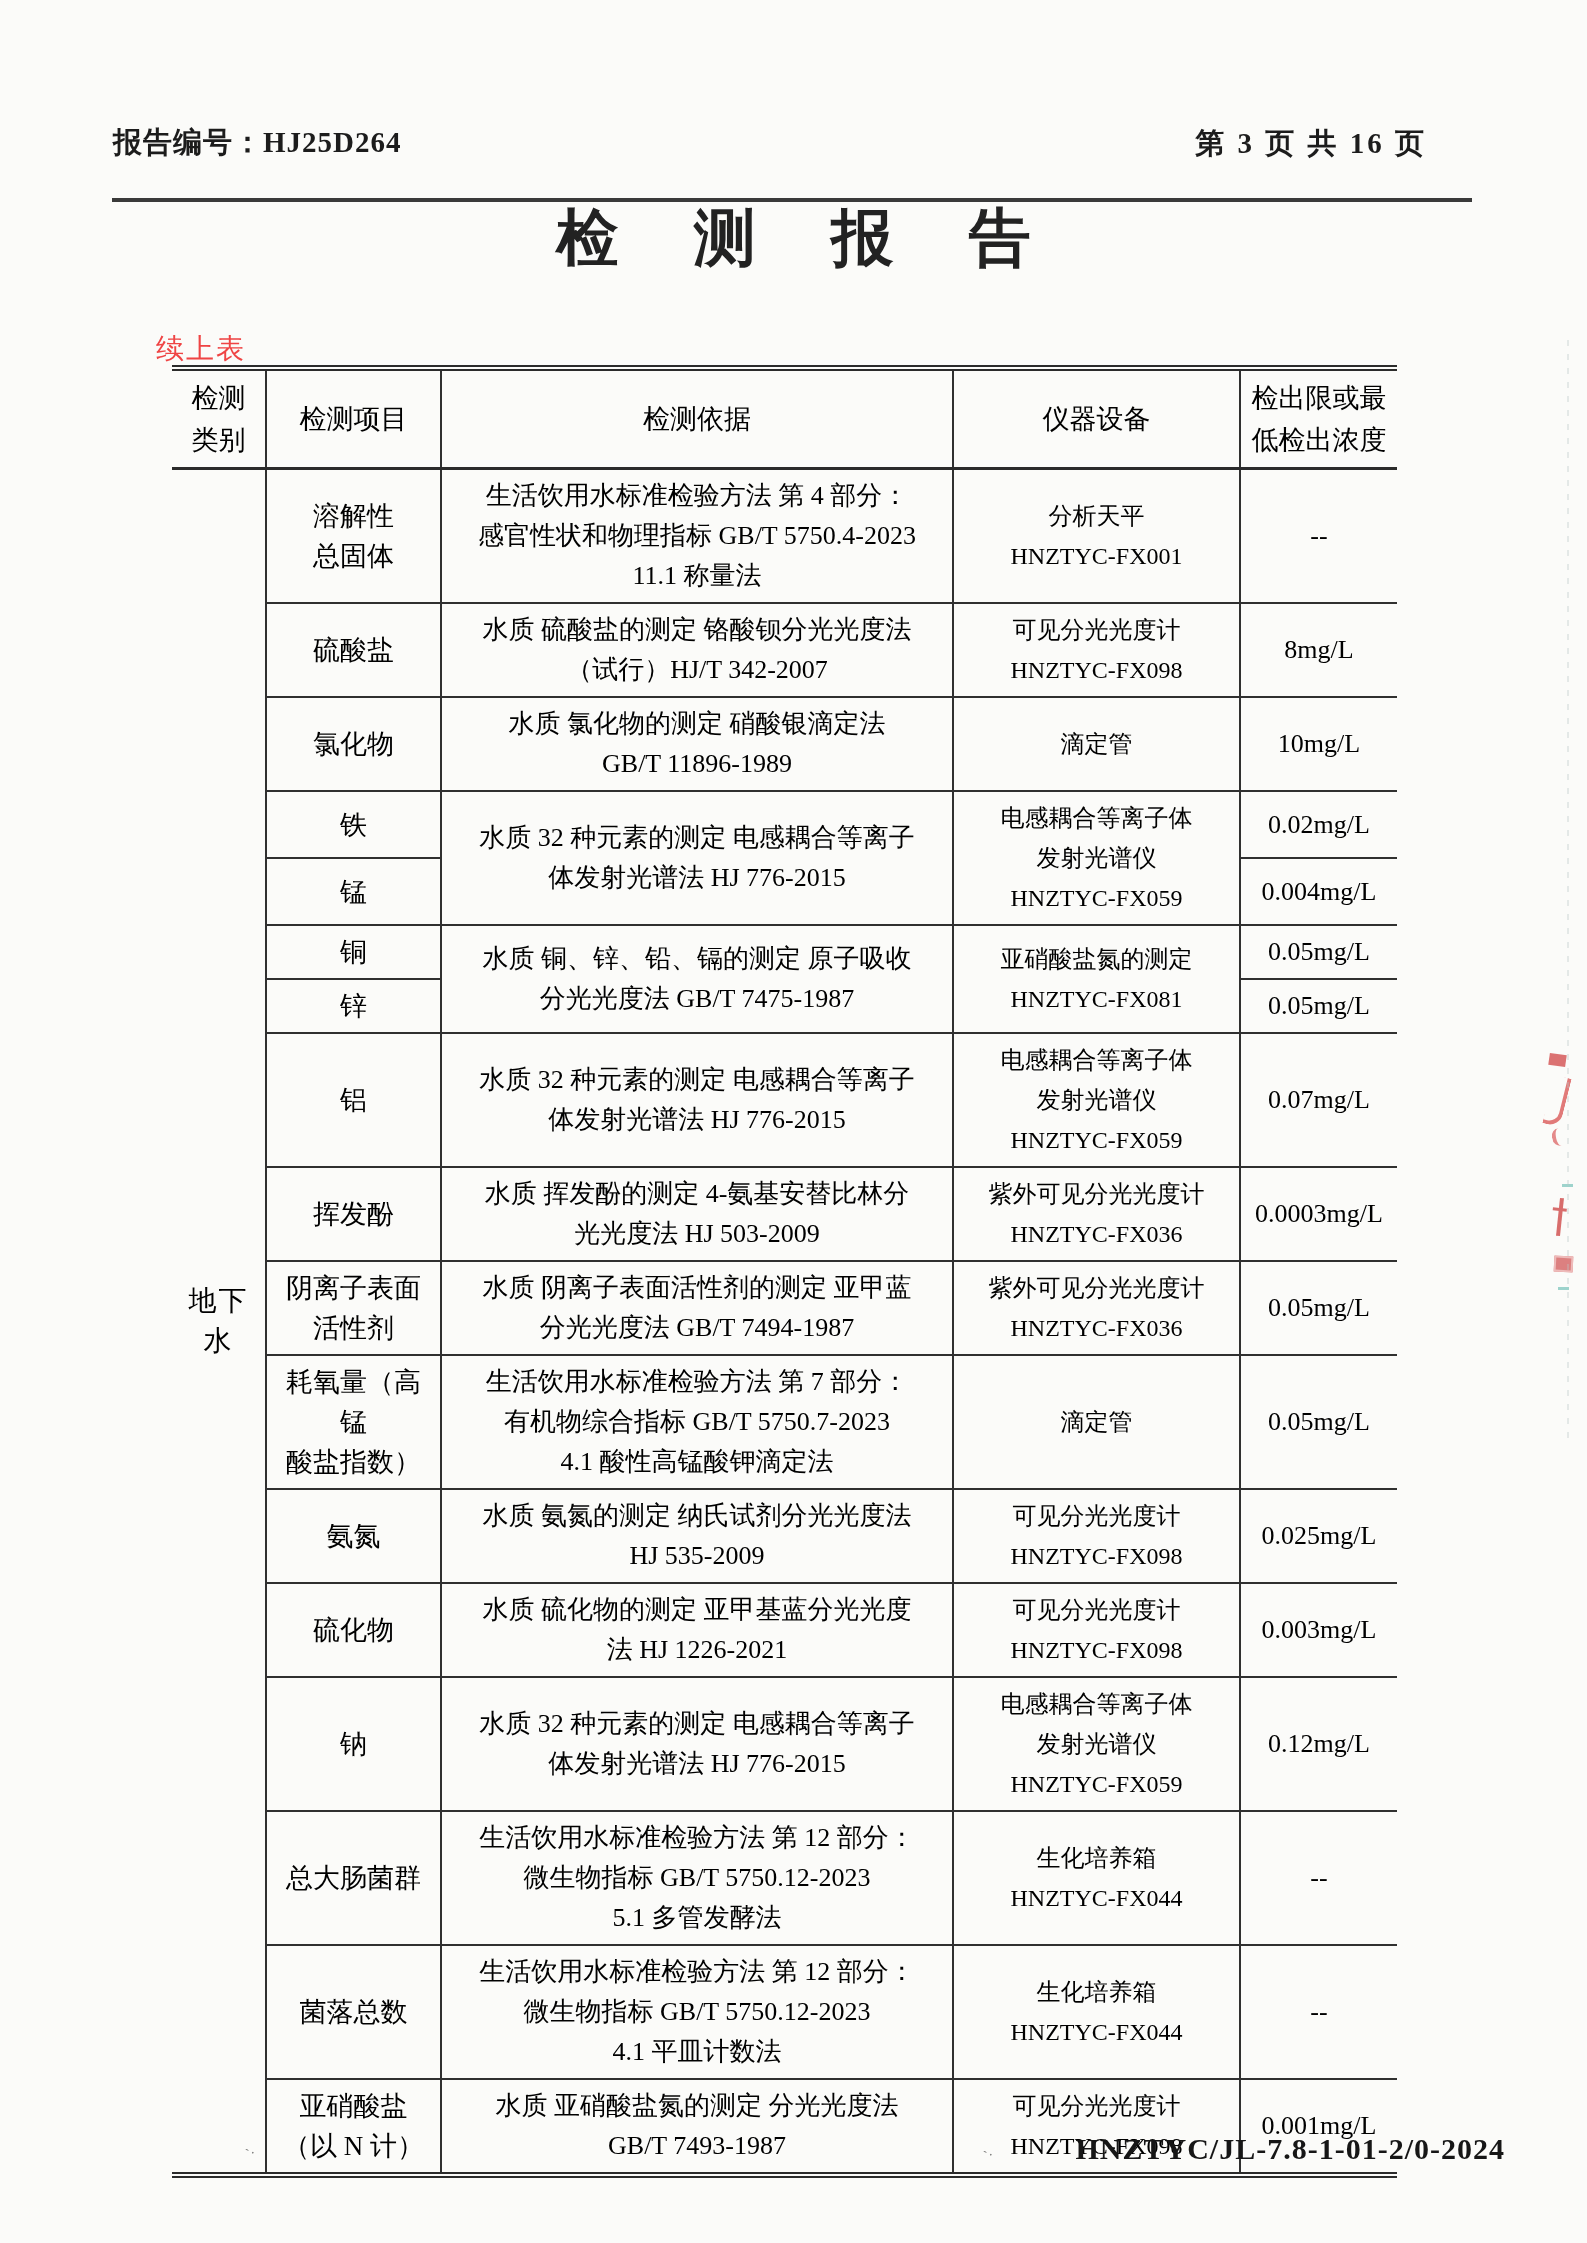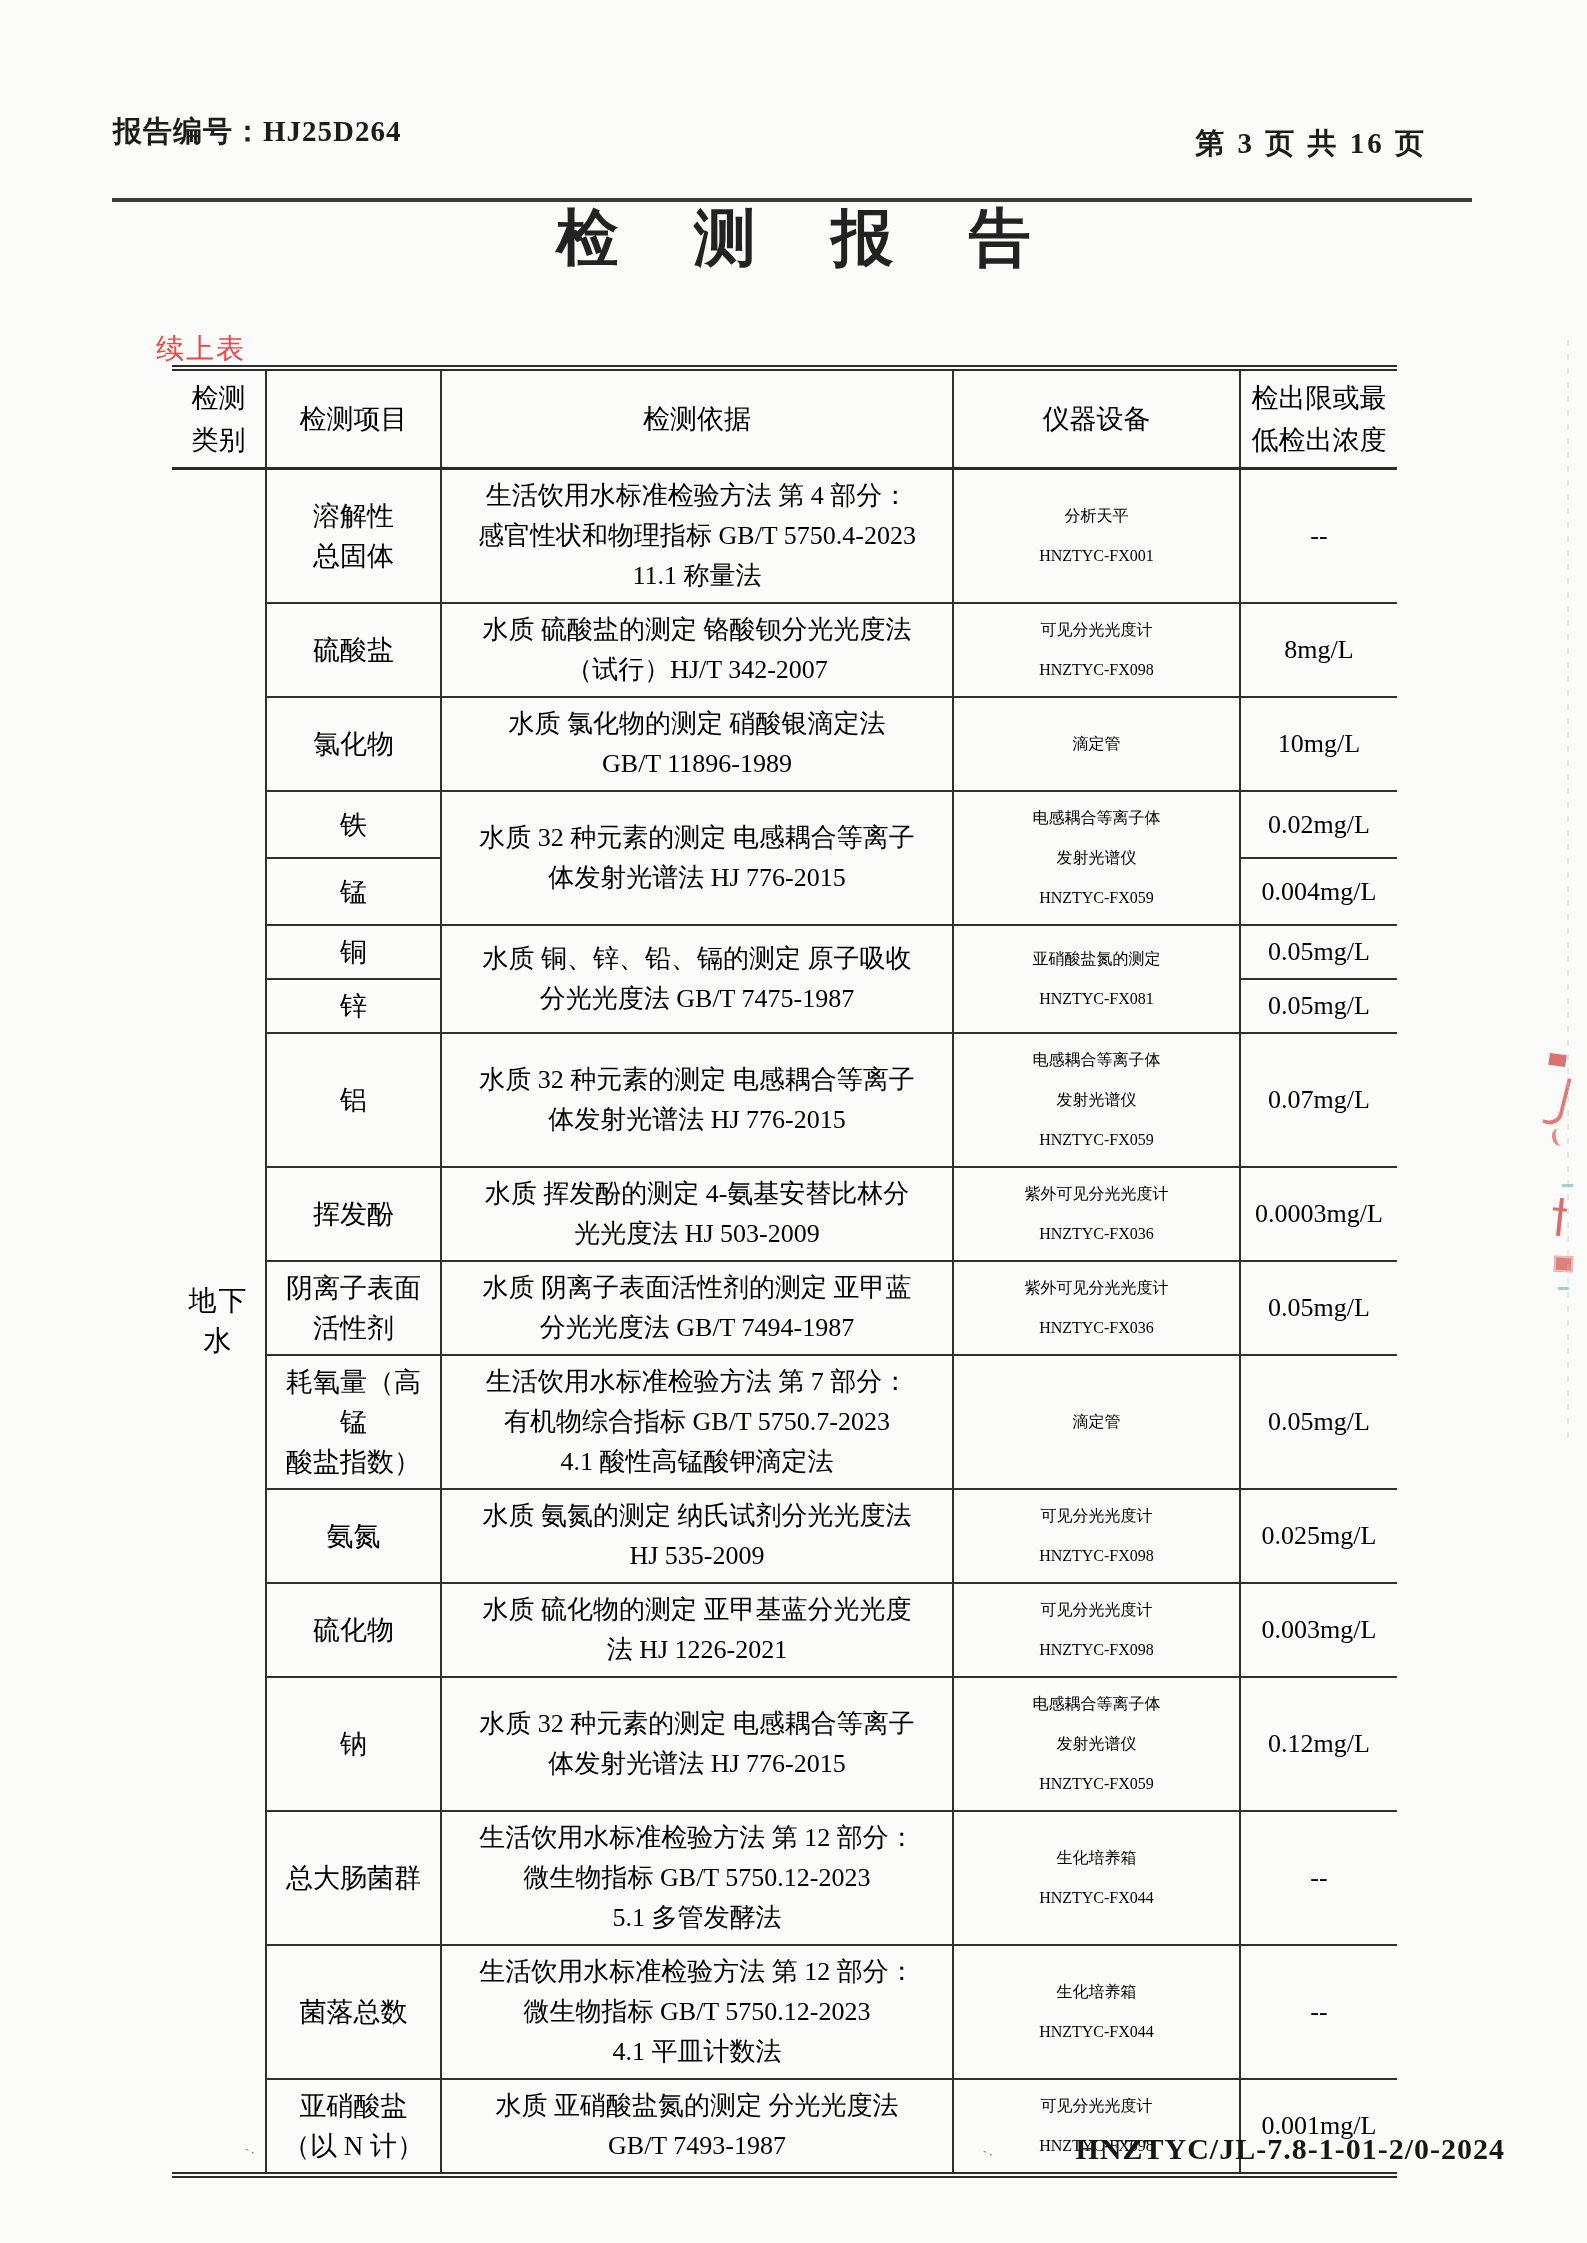--- a/index.html
+++ b/index.html
@@ -6,21 +6,21 @@
   .page{
     position:relative;
     width:1587px;height:2243px;
     background:#fbfbf9;
     font-family:"Liberation Serif","DejaVu Serif",serif;
     color:#222;
     overflow:hidden;
   }
   
   .report-no{
-    position:absolute;left:113px;top:112px;
+    position:absolute;left:113px;top:123px;
     font-size:29px;font-weight:bold;color:#1c1c1c;letter-spacing:1px;
   }
   .page-info{
     position:absolute;right:160px;top:124px;
     font-size:29px;font-weight:bold;color:#1c1c1c;letter-spacing:3px;
   }
   .header-rule{
     position:absolute;left:112px;top:198px;width:1360px;height:4px;
     background:#3a3a3a;
   }
@@ -55,21 +55,21 @@
     border-bottom:3px solid #2b2b2b;
     font-size:27px;
     line-height:42px;
     height:84px;
   }
   th.first, td.cat-cell{border-left:none;}
   th.last,  td.limit-cell{border-right:none;}
   td.cat-cell{font-size:28px;letter-spacing:2px;}
   td.item-cell{font-size:27px;margin-left:45px;}
   td.basis-cell{font-size:26px;}
-  td.instr-cell{font-size:16px;}
+  td.instr-cell{font-size:24px;}
   td.limit-cell{font-size:26px;}
   
   .footer-code{
     position:absolute;right:82px;top:2132px;
     font-size:30px;font-weight:bold;color:#161616;letter-spacing:1px;
   }
   .speck{position:absolute;color:#777;font-size:14px;transform:rotate(-15deg);}
   
   .seal-frag{position:absolute;pointer-events:none;}
   .frag-block1{left:1549px;top:1054px;width:17px;height:12px;background:#d35050;opacity:.8;transform:rotate(8deg);}

